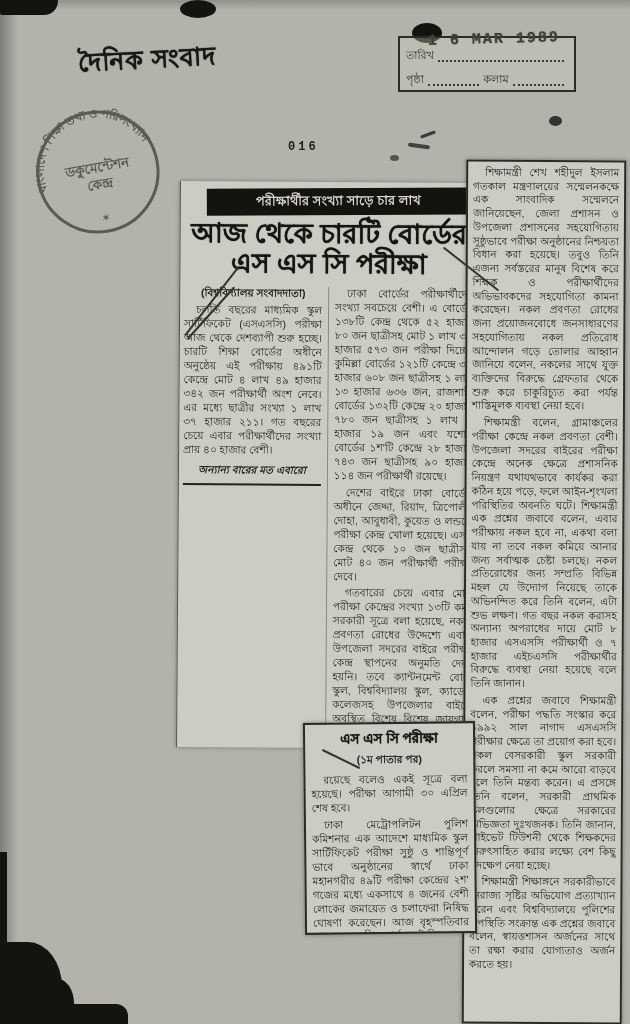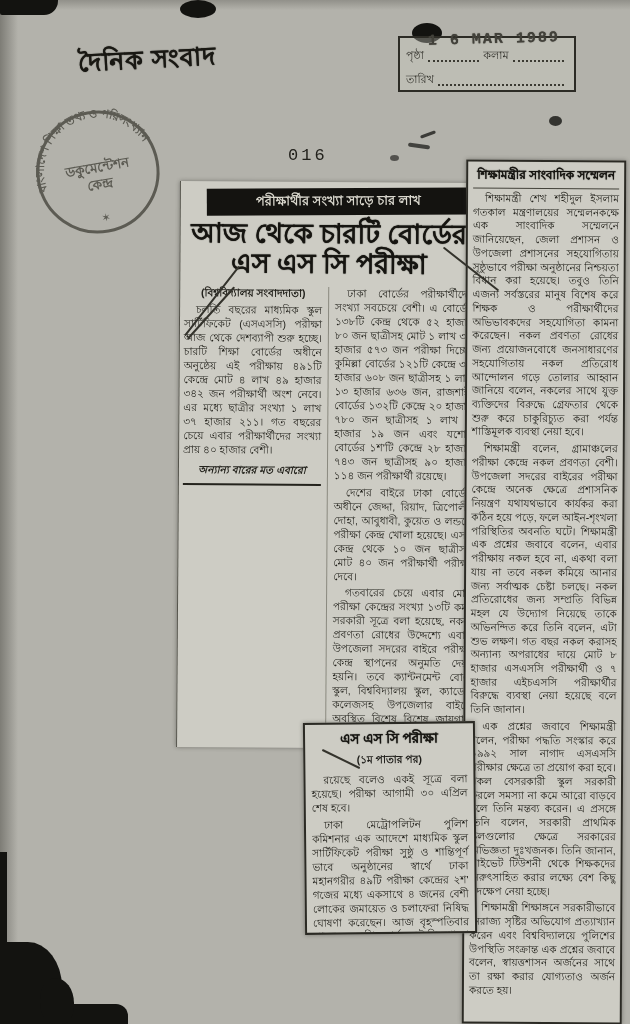--- a/index.html
+++ b/index.html
@@ -43,21 +43,21 @@
     font-family:"Liberation Mono","DejaVu Sans Mono",monospace;
     font-size:15px;font-weight:bold;letter-spacing:2px;color:#42413a;
     text-shadow:0 0 1px #42413a;}
 
   
   .stamp{position:absolute;left:26px;top:100px;width:144px;height:144px;transform:rotate(-10deg);opacity:.92;}
 
   
   .pagenum{position:absolute;left:288px;top:140px;
     font-family:"Liberation Mono","DejaVu Sans Mono",monospace;
-    font-size:17px;font-weight:normal;letter-spacing:3px;color:#22211c;margin-top:6px;}
+    font-size:12px;font-weight:bold;letter-spacing:3px;color:#22211c;}
 
   
   .clip{position:absolute;background:#cdccc4;box-shadow:0 0 4px rgba(40,40,35,.45);}
   .clip-main{left:178px;top:182px;width:298px;height:566px;transform:rotate(.4deg);
     padding:4px;box-sizing:border-box;overflow:hidden;border-left:1px solid #55544c;}
   .kicker{margin:2px 4px 4px 22px;background:#141310;color:#d9d7cd;
     font-size:13px;font-weight:bold;text-align:center;padding:3px 2px;
     transform:rotate(-.7deg);white-space:nowrap;overflow:hidden;}
   .headline{font-weight:bold;text-align:center;color:#161511;line-height:1.12;
     text-shadow:0 0 1px #161511;}
@@ -111,27 +111,27 @@
 <div class="blob streak-left"></div>
 <div class="blob blob-bl1"></div>
 <div class="blob blob-bl2"></div>
 <div class="blob blob-bl3"></div>
 
 <div class="masthead">দৈনিক সংবাদ</div>
 
 <div class="datebox">
   <div class="stamped">1 6 MAR 1989</div>
   <div class="daterow">
+    <span>তারিখ</span>
+    <span class="leader"></span>
+  </div>
+  <div class="daterow">
     <span>পৃষ্ঠা</span>
     <span class="leader"></span>
     <span>কলাম</span>
-    <span class="leader"></span>
-  </div>
-  <div class="daterow">
-    <span>তারিখ</span>
     <span class="leader"></span>
   </div>
 </div>
 
 <svg class="stamp" viewBox="0 0 144 144">
   <defs>
     <path id="ringpath" d="M 20 86 A 54 54 0 1 1 124 86"></path>
   </defs>
   <circle cx="72" cy="72" r="60" fill="none" stroke="#55544c" stroke-width="3"></circle>
   <text font-size="11.5" fill="#55544c" font-weight="bold">
@@ -170,21 +170,20 @@
 <div class="clip clip-cont">
   <div class="cont-title">এস এস সি পরীক্ষা</div>
   <div class="cont-sub">(১ম পাতার পর)</div>
   <div class="cont-body">
     <p>রয়েছে বলেও একই সূত্রে বলা হয়েছে। পরীক্ষা আগামী ৩০ এপ্রিল শেষ হবে।</p>
     <p>ঢাকা মেট্রোপলিটন পুলিশ কমিশনার এক আদেশে মাধ্যমিক স্কুল সার্টিফিকেট পরীক্ষা সুষ্ঠু ও শান্তিপূর্ণ ভাবে অনুষ্ঠানের স্বার্থে ঢাকা মহানগরীর ৪৯টি পরীক্ষা কেন্দ্রের ২শ' গজের মধ্যে একসাথে ৪ জনের বেশী লোকের জমায়েত ও চলাফেরা নিষিদ্ধ ঘোষণা করেছেন। আজ বৃহস্পতিবার থেকে ৩০ এপ্রিল পর্যন্ত এই নিষেধাজ্ঞা বলবৎ থাকবে বলে এক সংবাদ বিজ্ঞপ্তিতে জানানো হয়েছে।</p>
   </div>
 </div>
 
 <div class="clip clip-side">
-  <div class="side-title">শিক্ষামন্ত্রীর সাংবাদিক সম্মেলন</div>
   <div class="side-body">
     <p>শিক্ষামন্ত্রী শেখ শহীদুল ইসলাম গতকাল মন্ত্রণালয়ের সম্মেলনকক্ষে এক সাংবাদিক সম্মেলনে জানিয়েছেন, জেলা প্রশাসন ও উপজেলা প্রশাসনের সহযোগিতায় সুষ্ঠুভাবে পরীক্ষা অনুষ্ঠানের নিশ্চয়তা বিধান করা হয়েছে। তবুও তিনি এজন্য সর্বস্তরের মানুষ বিশেষ করে শিক্ষক ও পরীক্ষার্থীদের অভিভাবকদের সহযোগিতা কামনা করেছেন। নকল প্রবণতা রোধের জন্য প্রয়োজনবোধে জনসাধারণের সহযোগিতায় নকল প্রতিরোধ আন্দোলন গড়ে তোলার আহ্বান জানিয়ে বলেন, নকলের সাথে যুক্ত ব্যক্তিদের বিরুদ্ধে গ্রেফতার থেকে শুরু করে চাকুরিচ্যুত করা পর্যন্ত শাস্তিমূলক ব্যবস্থা নেয়া হবে।</p>
     <p>শিক্ষামন্ত্রী বলেন, গ্রামাঞ্চলের পরীক্ষা কেন্দ্রে নকল প্রবণতা বেশী। উপজেলা সদরের বাইরের পরীক্ষা কেন্দ্রে অনেক ক্ষেত্রে প্রশাসনিক নিয়ন্ত্রণ যথাযথভাবে কার্যকর করা কঠিন হয়ে পড়ে, ফলে আইন-শৃংখলা পরিস্থিতির অবনতি ঘটে। শিক্ষামন্ত্রী এক প্রশ্নের জবাবে বলেন, এবার পরীক্ষায় নকল হবে না, একথা বলা যায় না তবে নকল কমিয়ে আনার জন্য সর্বাত্মক চেষ্টা চলছে। নকল প্রতিরোধের জন্য সম্প্রতি বিভিন্ন মহল যে উদ্যোগ নিয়েছে তাকে অভিনন্দিত করে তিনি বলেন, এটা শুভ লক্ষণ। গত বছর নকল করাসহ অন্যান্য অপরাধের দায়ে মোট ৮ হাজার এসএসসি পরীক্ষার্থী ও ৭ হাজার এইচএসসি পরীক্ষার্থীর বিরুদ্ধে ব্যবস্থা নেয়া হয়েছে বলে তিনি জানান।</p>
     <p>এক প্রশ্নের জবাবে শিক্ষামন্ত্রী বলেন, পরীক্ষা পদ্ধতি সংস্কার করে ১৯৯২ সাল নাগাদ এসএসসি পরীক্ষার ক্ষেত্রে তা প্রয়োগ করা হবে। সকল বেসরকারী স্কুল সরকারী করলে সমস্যা না কমে আরো বাড়বে বলে তিনি মন্তব্য করেন। এ প্রসঙ্গে তিনি বলেন, সরকারী প্রাথমিক স্কুলগুলোর ক্ষেত্রে সরকারের অভিজ্ঞতা দুঃখজনক। তিনি জানান, প্রাইভেট টিউশনী থেকে শিক্ষকদের নিরুৎসাহিত করার লক্ষ্যে বেশ কিছু পদক্ষেপ নেয়া হচ্ছে।</p>
     <p>শিক্ষামন্ত্রী শিক্ষাঙ্গনে সরকারীভাবে নৈরাজ্য সৃষ্টির অভিযোগ প্রত্যাখ্যান করেন এবং বিশ্ববিদ্যালয়ে পুলিশের উপস্থিতি সংক্রান্ত এক প্রশ্নের জবাবে বলেন, স্বায়ত্তশাসন অর্জনের সাথে তা রক্ষা করার যোগ্যতাও অর্জন করতে হয়।</p>
   </div>
 </div>
 
 <div class="pen pen-left"></div>
 <div class="pen pen-left2"></div>

